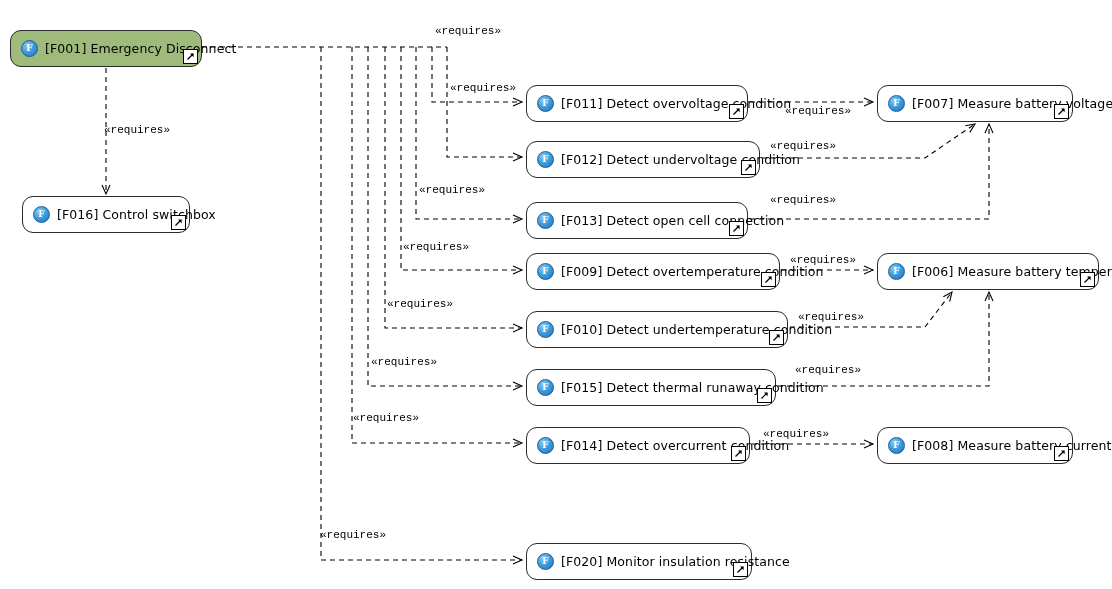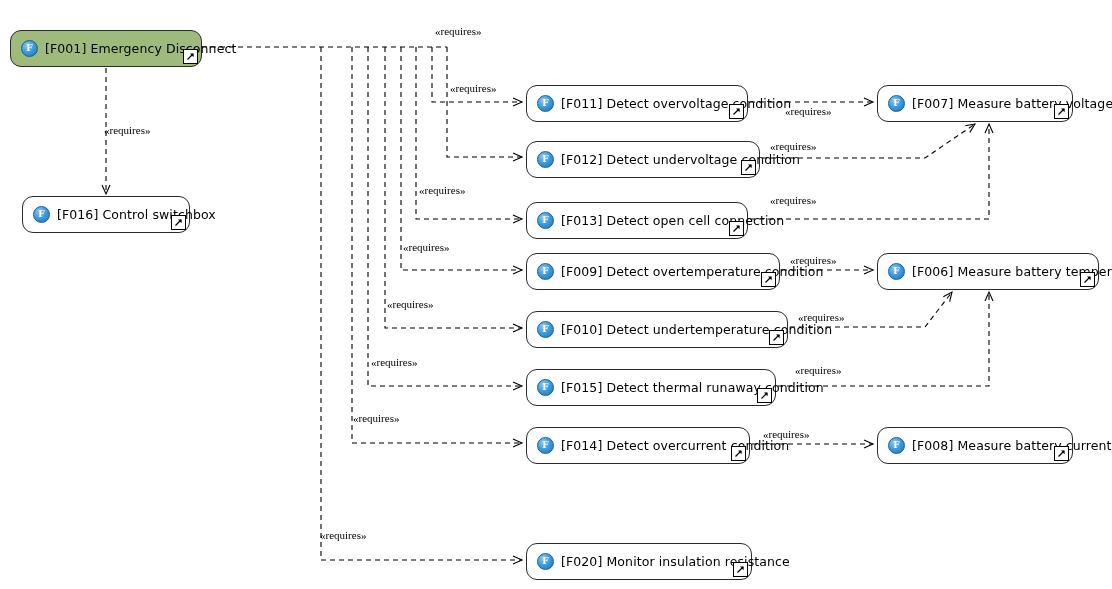--- a/index.html
+++ b/index.html
@@ -40,21 +40,21 @@
   }
   .node .corner{
     position:absolute;right:3px;bottom:2px;
     width:13px;height:13px;border:1px solid #000;background:#fff;
     display:flex;align-items:center;justify-content:center;
   }
   .node .corner svg{display:block;}
 
   .edge-label{
     position:absolute;font-size:11px;color:#000;white-space:nowrap;
-    font-family:Liberation Serif, serif;
+    font-family:Liberation Mono, monospace;
   }
 </style>
 </head>
 <body>
 
 <div id="canvas">
 
   <svg class="edges" viewBox="0 0 1112 589">
     <defs>
       <marker id="arrowOpen" markerWidth="12" markerHeight="12" refX="10" refY="5" orient="auto" markerUnits="userSpaceOnUse">

